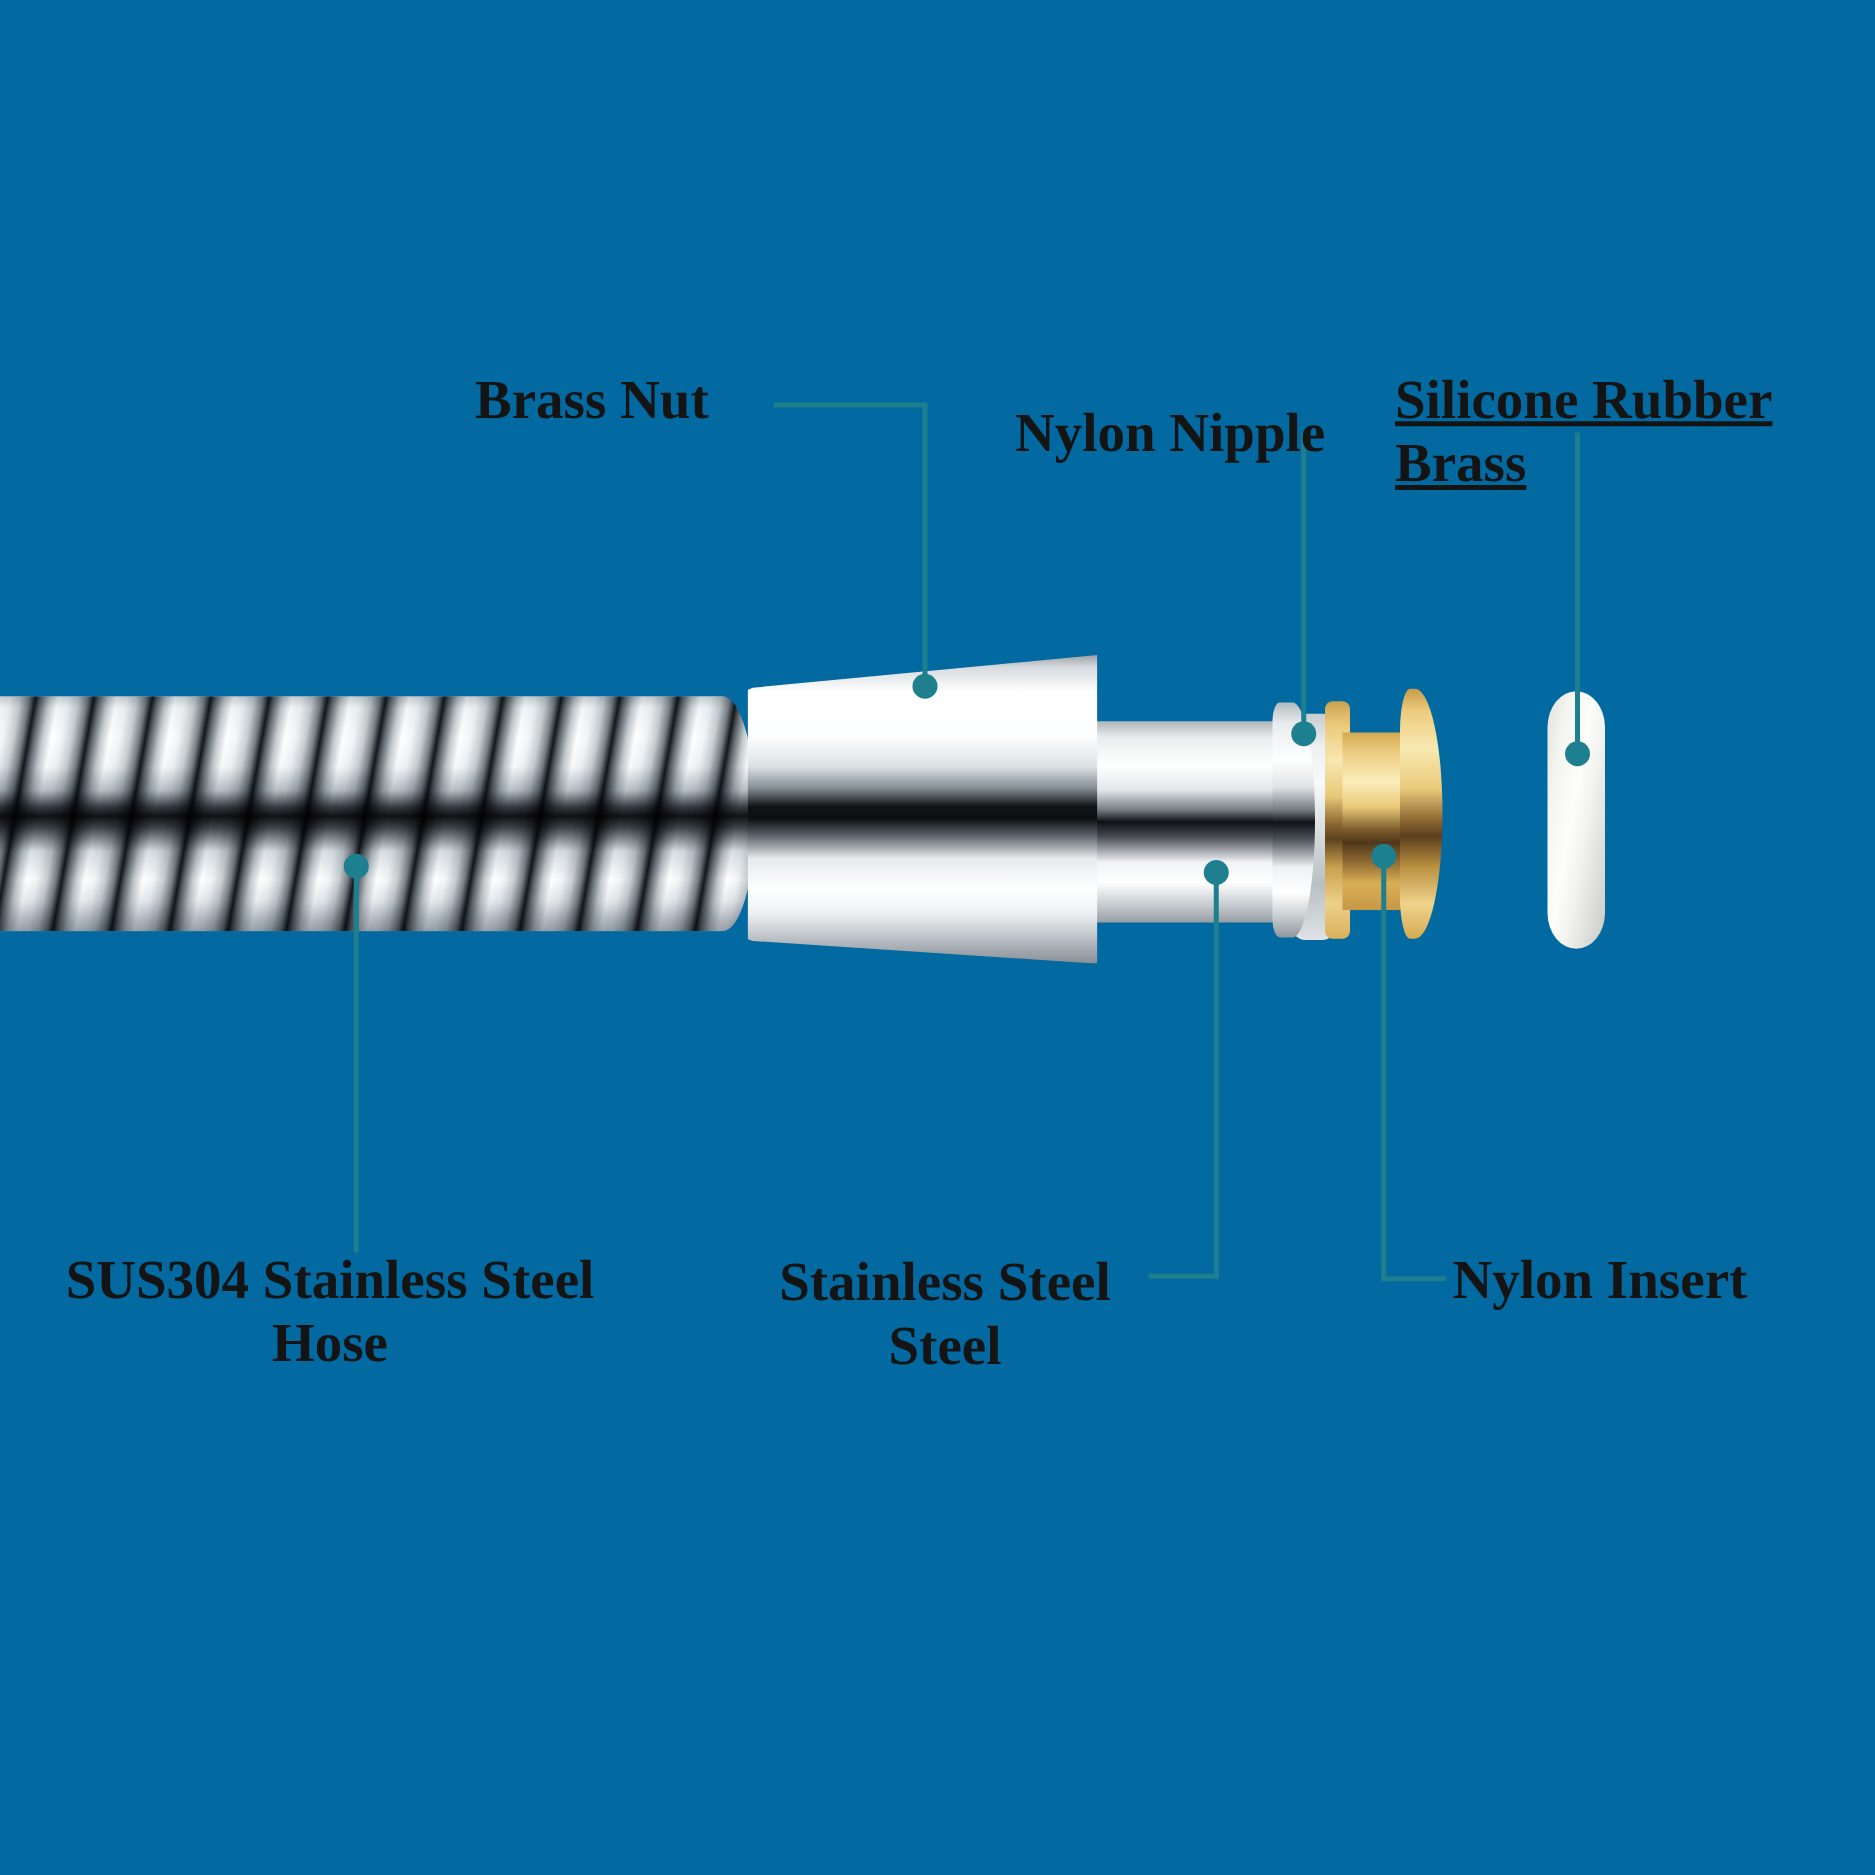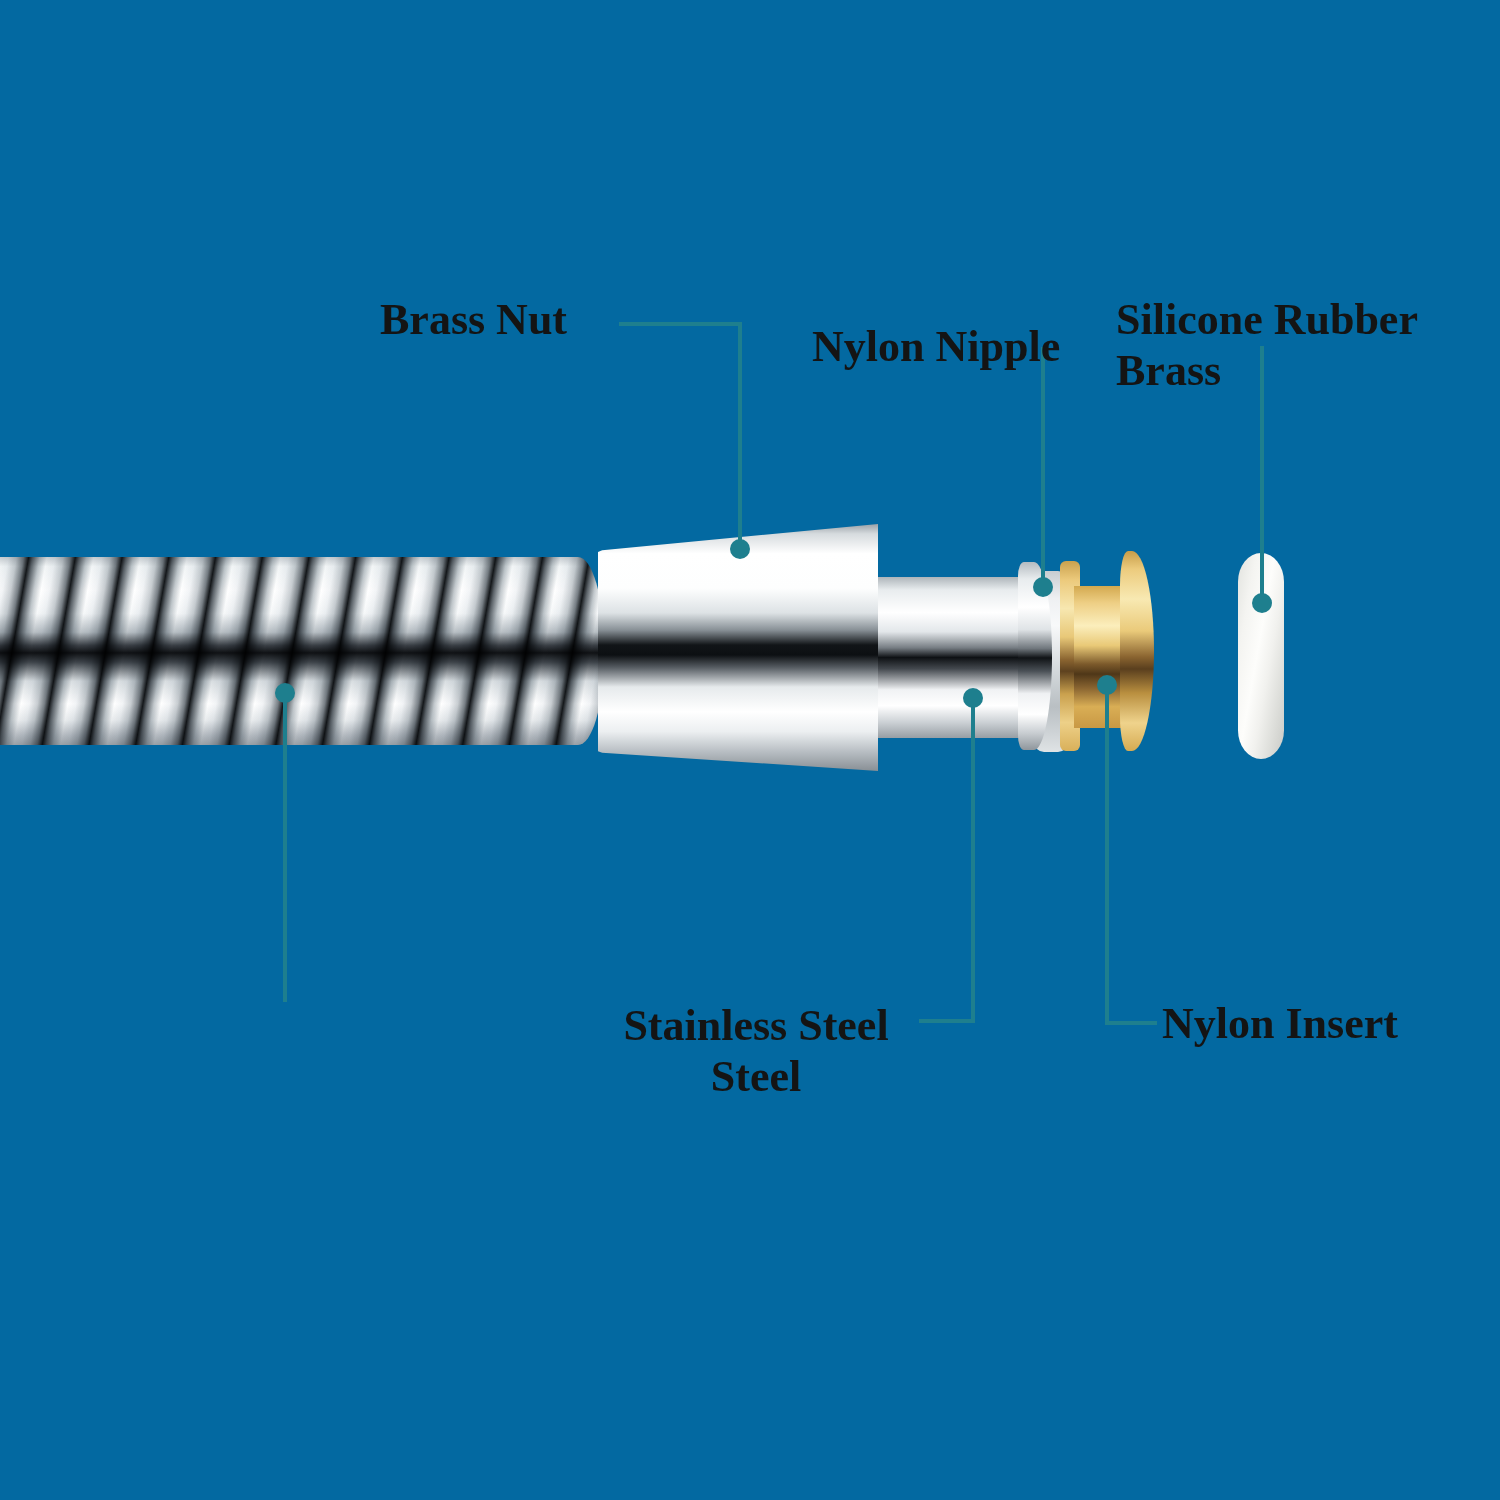--- a/index.html
+++ b/index.html
@@ -165,25 +165,29 @@
   <div class="dot" style="left:963px; top:688px;"></div>
 
   <div class="cl" style="left:1105px; top:684px; width:4px; height:341px;"></div>
   <div class="cl" style="left:1105px; top:1021px; width:52px; height:4px;"></div>
   <div class="dot" style="left:1097px; top:675px;"></div>
 
   <div class="label" style="left:380px; top:294px;">Brass Nut</div>
 
   <div class="label" style="left:812px; top:294px;margin-top:27px;">Nylon Nipple</div>
 
-  <div class="label" style="left:1116px; top:294px;">
+  <div class="label" style="left:1116px; top:294px;text-decoration:underline;">
     <span>Silicone Rubber</span><br>
     <span>Brass</span>
   </div>
 
+  <div class="label center" style="left:38px; top:998px; width:452px;">
+    <span>SUS304 Stainless Steel</span><br>
+    <span>Hose</span>
+  </div>
 
   <div class="label center" style="left:598px; top:1000px; width:316px;">
     <span>Stainless Steel</span><br>
     <span>Steel</span>
   </div>
 
   <div class="label" style="left:1162px; top:998px;">Nylon Insert</div>
 
 </div>
 

